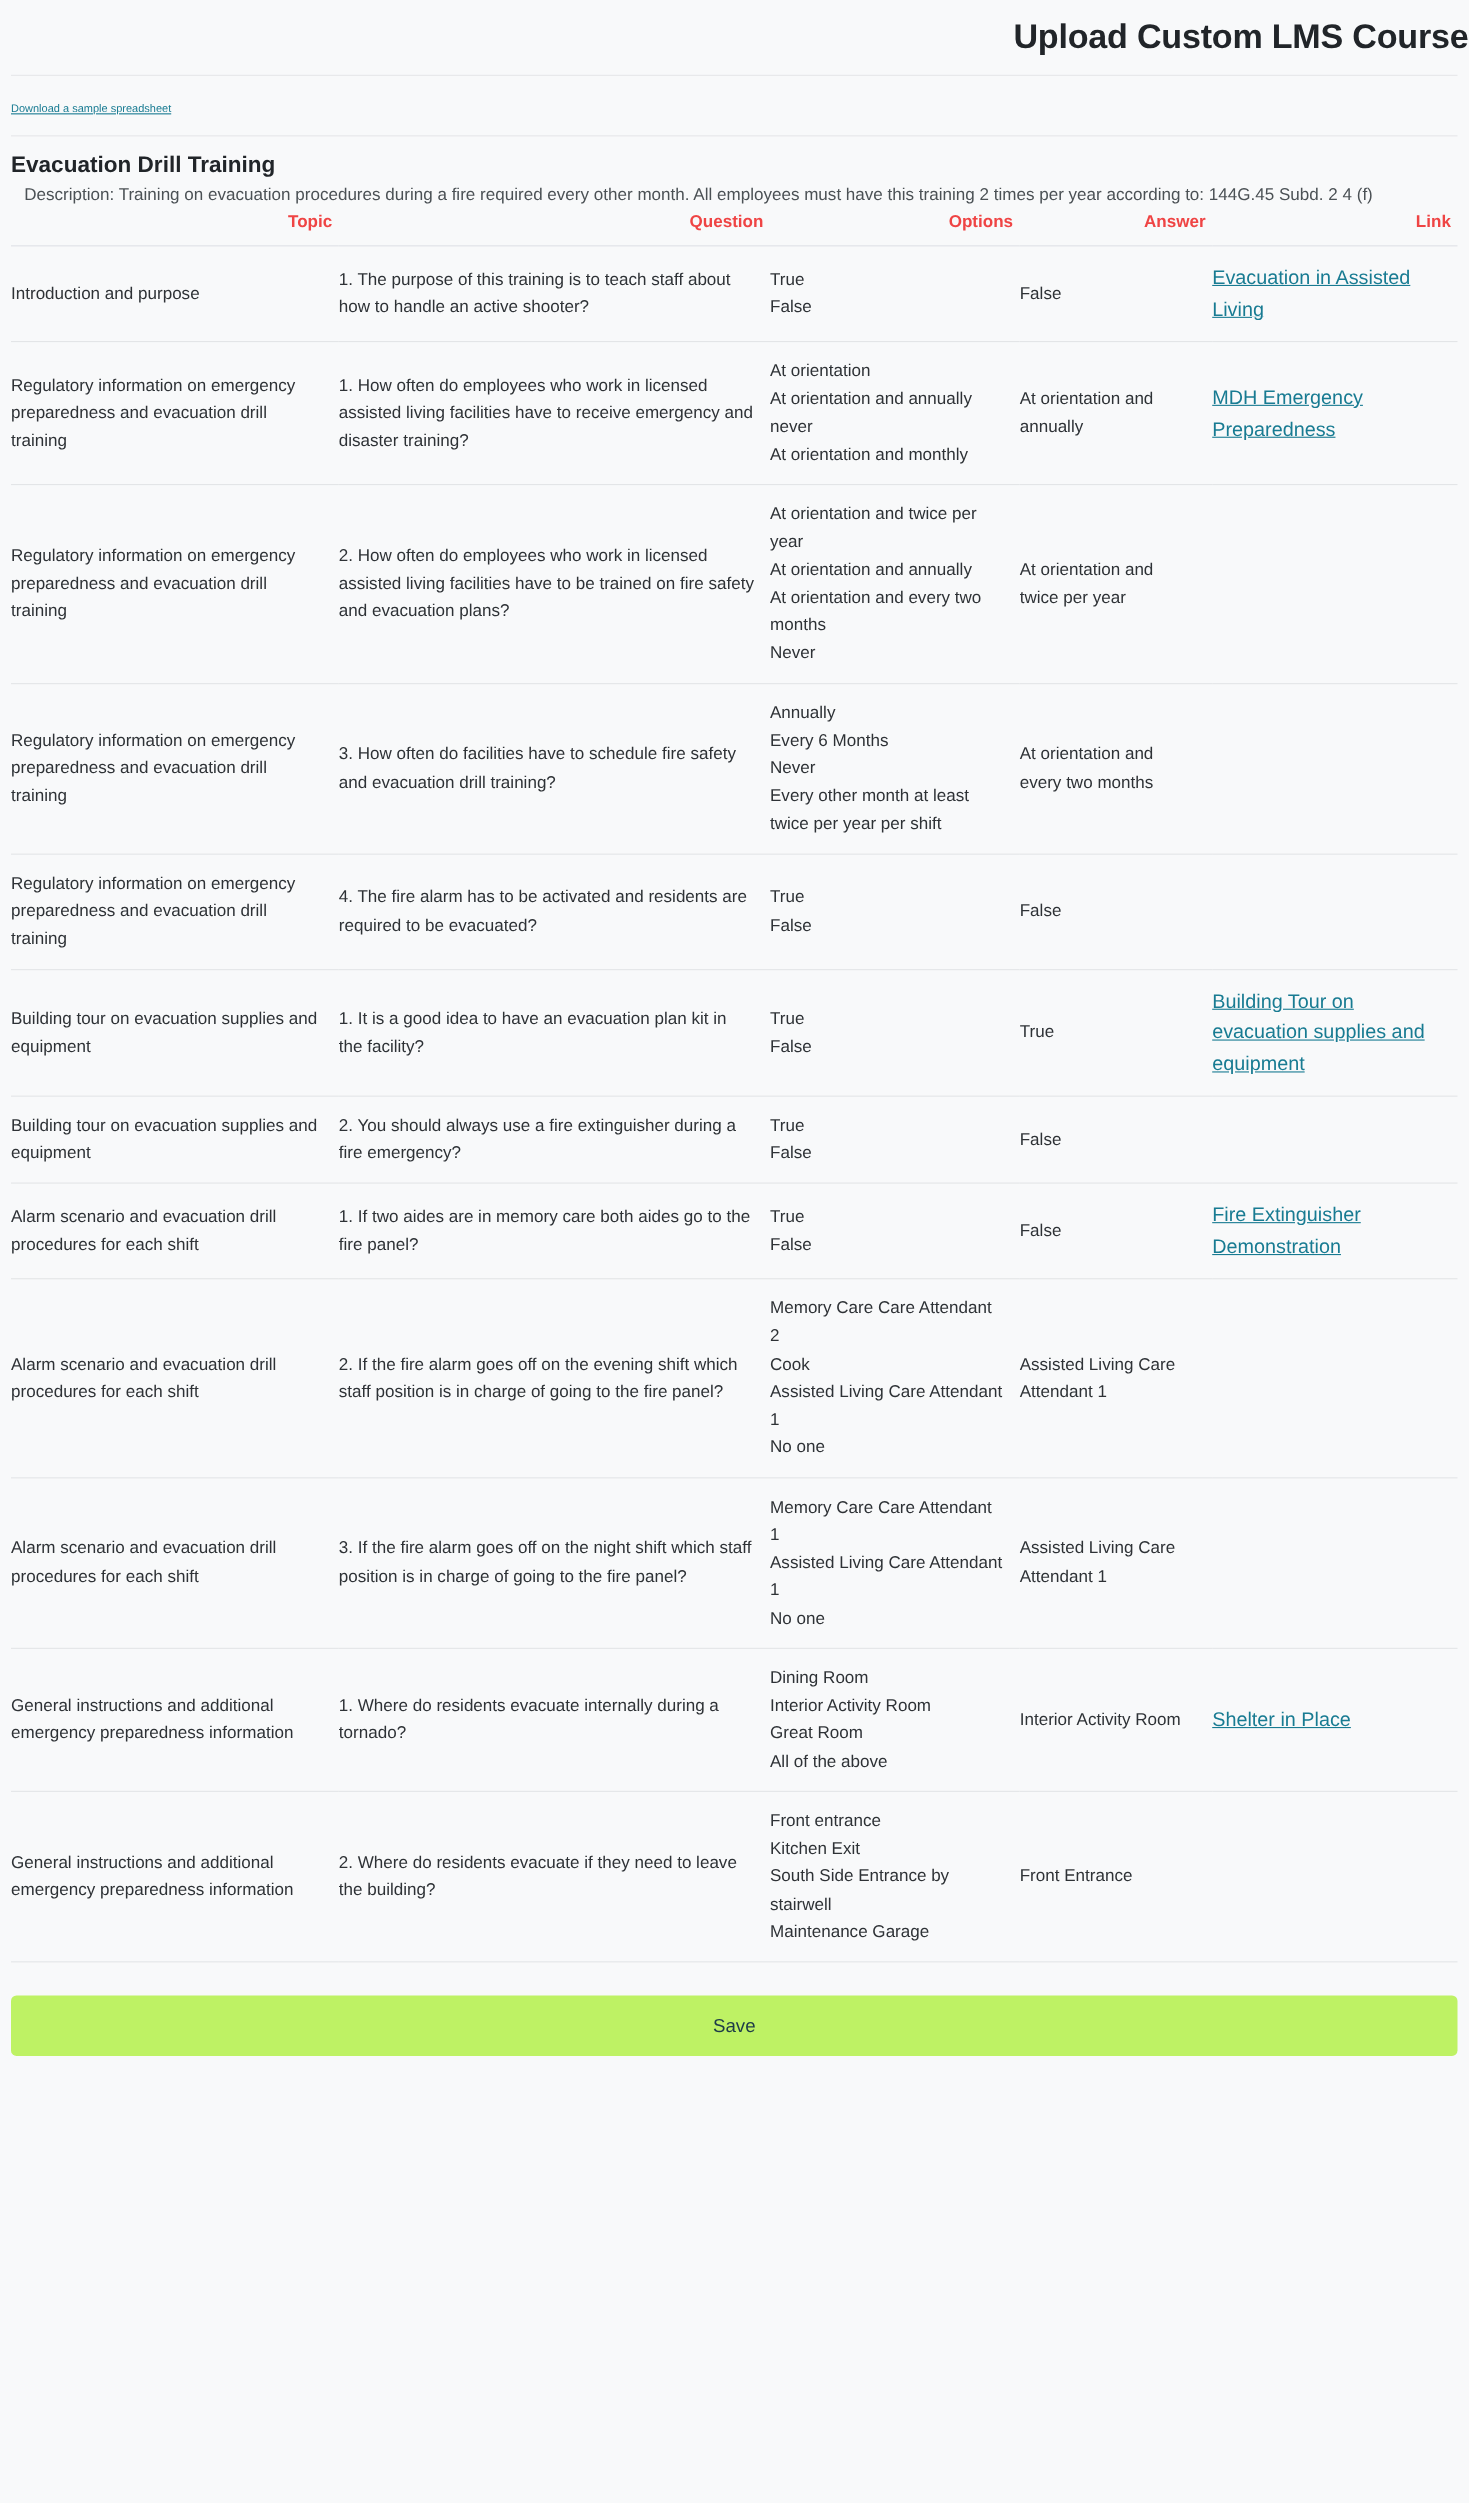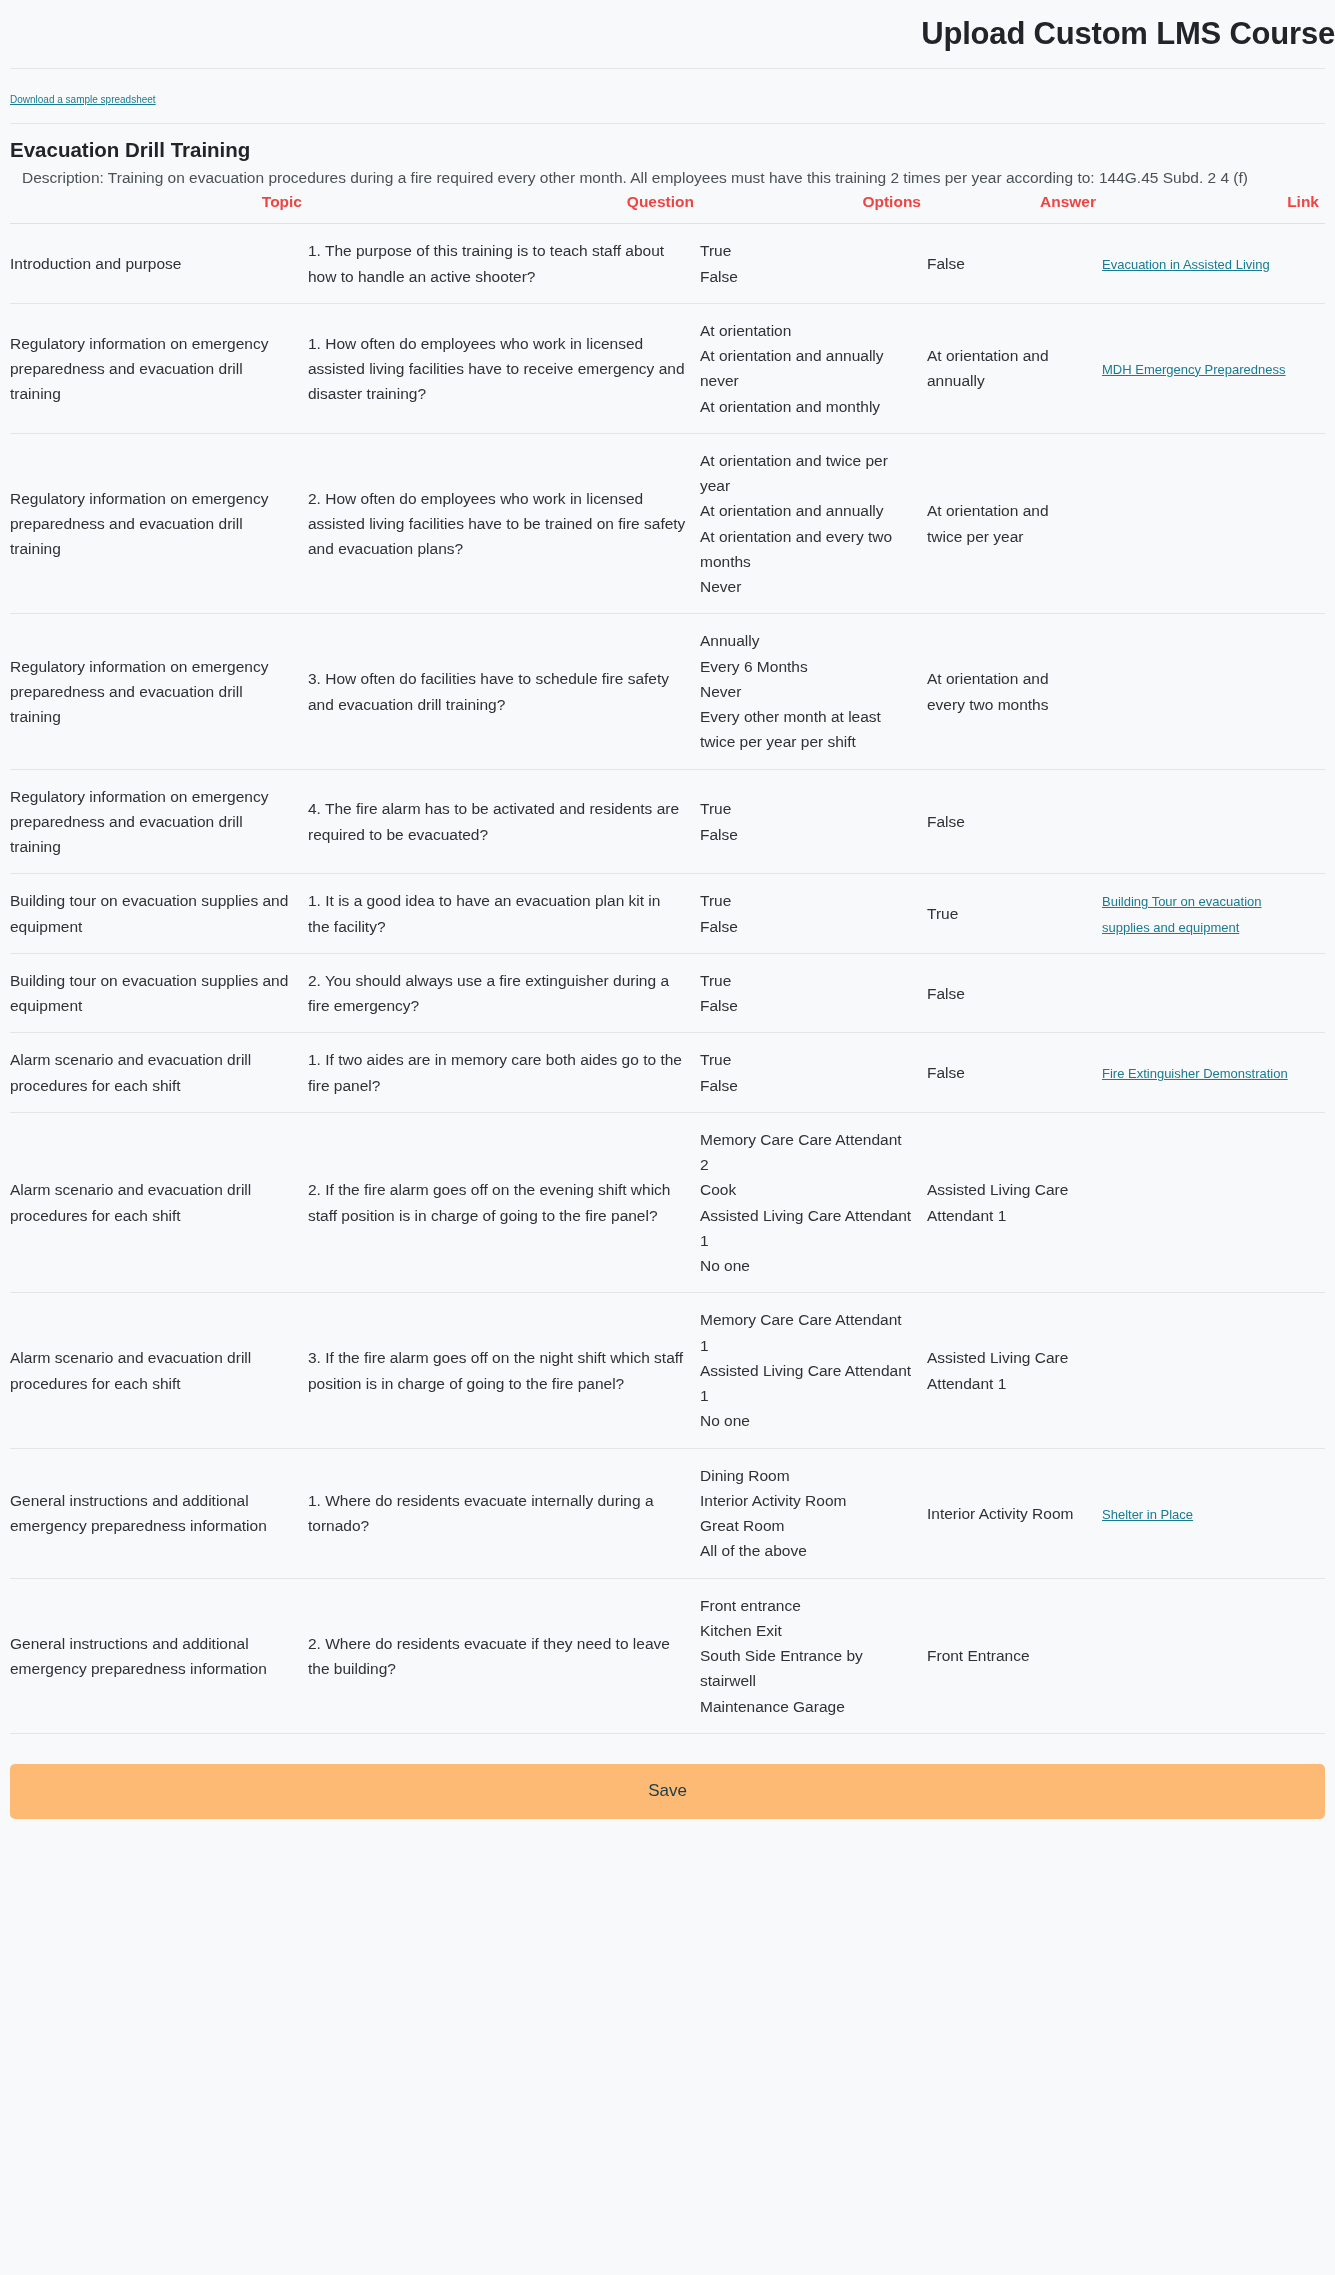--- a/index.html
+++ b/index.html
@@ -102,41 +102,41 @@
   .col-question{ width: 392px; }
   .col-options { width: 227px; }
   .col-answer  { width: 175px; }
   .col-link    { width: 223px; }
   td.c-topic    { padding-right: 22px; }
   td.c-question { padding-right: 26px; }
   td.c-options  { padding-right: 16px; }
   td.c-answer   { padding-right: 18px; }
   td.c-link     { padding-right: 6px; }
   .opt-line { display: block; }
-  td.c-link a.link { font-size: 13px; line-height: 1.6; }
+  td.c-link a.link { font-size: 18px; line-height: 1.6; }
   
   .footer {
     display: flex;
     gap: 33px;
     padding: 30px 10px 16px 10px;
   }
   .btn {
     flex: 1 1 0;
     height: 55px;
     border: none;
     border-radius: 5px;
     font-size: 17px;
     font-family: "Liberation Sans", sans-serif;
     cursor: pointer;
     display: flex;
     align-items: center;
     justify-content: center;
   }
   .btn-save {
-    background: #fdba74;
+    background: #bef264;
     color: #1d3b48;
   }
   .btn-cancel {
     background: #daeff4;
     color: #1b7d94;
   }
 </style>
 </head>
 <body>
 

